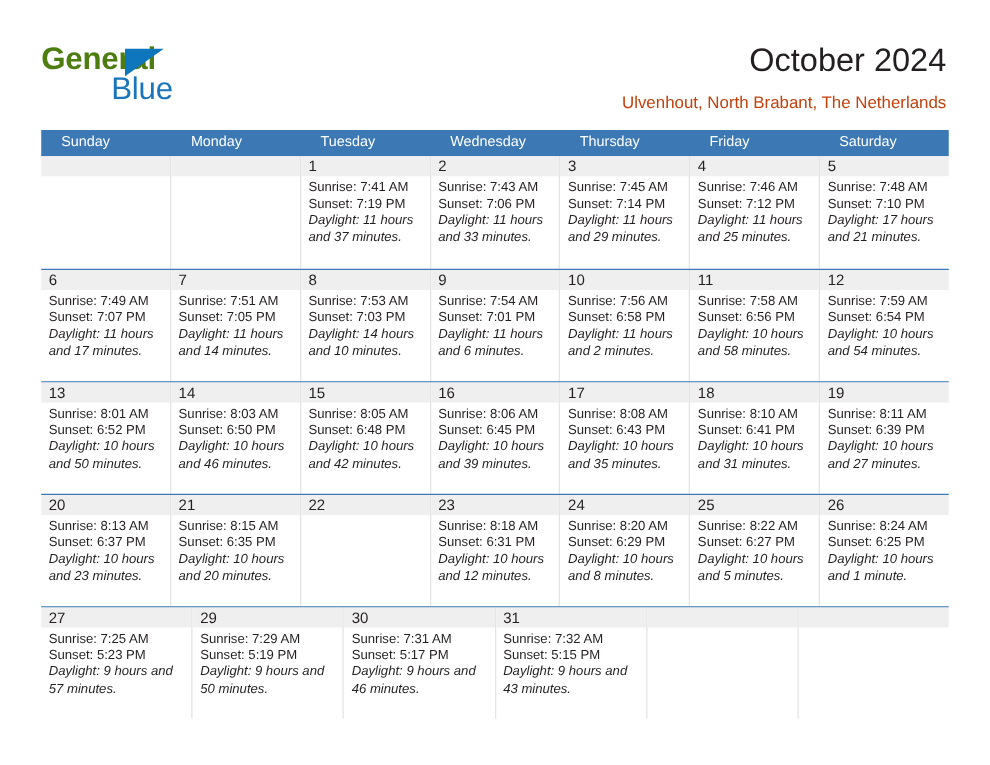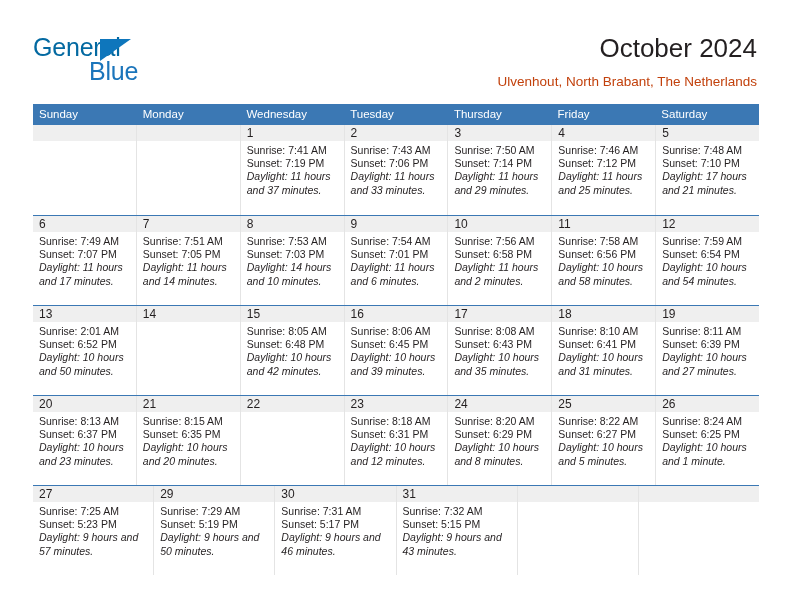--- a/index.html
+++ b/index.html
@@ -35,22 +35,23 @@
     top: 33px;
     width: 180px;
     height: 52px;
   }
   .logo-general {
     position: absolute;
     left: 0;
     top: 0;
     font-size: 25px;
     letter-spacing: -0.2px;
-    color: #0369a1;
+    color: #4d7c0f;
     line-height: 28px;
+    font-weight: bold;
   }
   .logo-tri {
     position: absolute;
     left: 67px;
     top: 6px;
     width: 0;
     height: 0;
     border-left: 31px solid #0e76bc;
     border-bottom: 22px solid transparent;
   }
@@ -97,21 +98,21 @@
     width: 726px;
     height: 21px;
     background: #3b78b4;
   }
   .weekday {
     flex: 1 1 0;
     min-width: 0;
     color: #ffffff;
     font-size: 11.5px;
     line-height: 21px;
-    padding-left: 6px;
+    padding-left: 16px;
     box-sizing: border-box;
   }
   .week {
     position: relative;
     width: 726px;
     height: 90px;
     border-top: 1.5px solid #3b78b4;
     box-sizing: border-box;
   }
   .week:first-of-type {
@@ -175,22 +176,22 @@
 
     <div class="title">October 2024</div>
     <div class="subtitle">Ulvenhout, North Brabant, The Netherlands</div>
   </div>
 
   <div class="calendar">
 
     <div class="weekdays">
       <div class="weekday">Sunday</div>
       <div class="weekday">Monday</div>
+      <div class="weekday">Tuesday</div>
       <div class="weekday">Wednesday</div>
-      <div class="weekday">Tuesday</div>
       <div class="weekday">Thursday</div>
       <div class="weekday">Friday</div>
       <div class="weekday">Saturday</div>
     </div>
 
     <div id="weeks-container">
         <div class="week">
           <div class="week-inner">
             <div class="daycell empty">
               <div class="daynum-band">
@@ -220,21 +221,21 @@
                 <div>Sunrise: 7:43 AM</div>
                 <div>Sunset: 7:06 PM</div>
                 <div class="daylight">Daylight: 11 hours and 33 minutes.</div>
               </div>
             </div>
             <div class="daycell">
               <div class="daynum-band">
                 <div class="daynum">3</div>
               </div>
               <div class="details">
-                <div>Sunrise: 7:50 AM</div>
+                <div>Sunrise: 7:45 AM</div>
                 <div>Sunset: 7:14 PM</div>
                 <div class="daylight">Daylight: 11 hours and 29 minutes.</div>
               </div>
             </div>
             <div class="daycell">
               <div class="daynum-band">
                 <div class="daynum">4</div>
               </div>
               <div class="details">
                 <div>Sunrise: 7:46 AM</div>
@@ -328,28 +329,33 @@
             </div>
           </div>
         </div>
         <div class="week">
           <div class="week-inner">
             <div class="daycell">
               <div class="daynum-band">
                 <div class="daynum">13</div>
               </div>
               <div class="details">
-                <div>Sunrise: 2:01 AM</div>
+                <div>Sunrise: 8:01 AM</div>
                 <div>Sunset: 6:52 PM</div>
                 <div class="daylight">Daylight: 10 hours and 50 minutes.</div>
               </div>
             </div>
             <div class="daycell">
               <div class="daynum-band">
                 <div class="daynum">14</div>
+              </div>
+              <div class="details">
+                <div>Sunrise: 8:03 AM</div>
+                <div>Sunset: 6:50 PM</div>
+                <div class="daylight">Daylight: 10 hours and 46 minutes.</div>
               </div>
             </div>
             <div class="daycell">
               <div class="daynum-band">
                 <div class="daynum">15</div>
               </div>
               <div class="details">
                 <div>Sunrise: 8:05 AM</div>
                 <div>Sunset: 6:48 PM</div>
                 <div class="daylight">Daylight: 10 hours and 42 minutes.</div>

